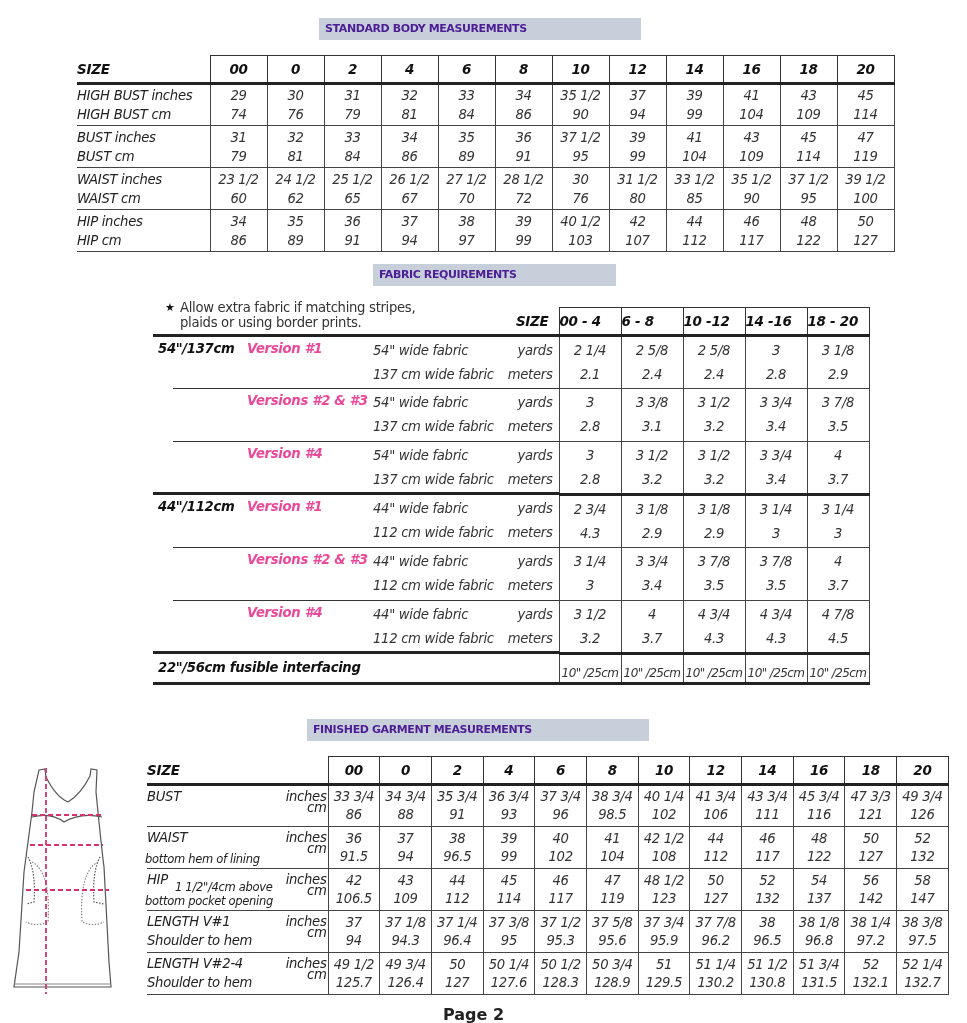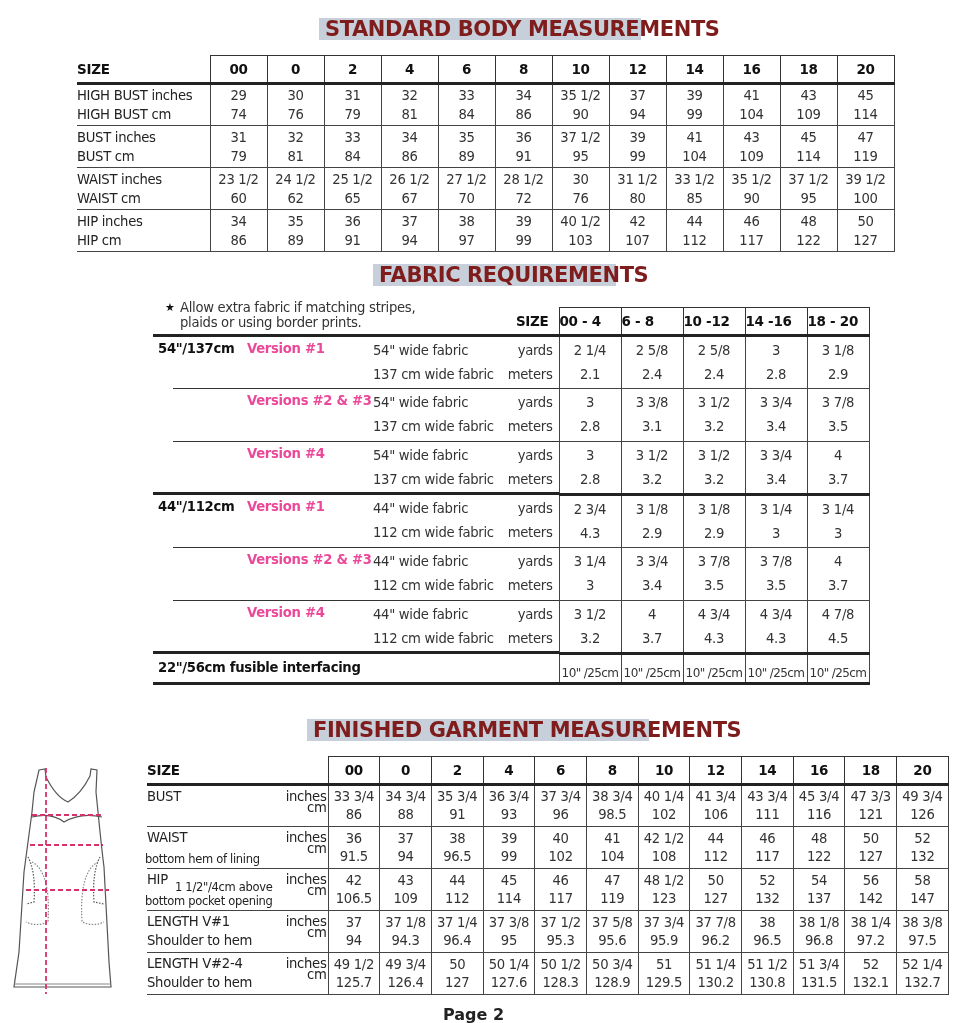--- a/index.html
+++ b/index.html
@@ -1,29 +1,29 @@
 <!DOCTYPE html>
 <html><head>
 <meta charset="utf-8">
 <style>
   * { box-sizing: border-box; margin: 0; padding: 0; }
   html, body { width: 967px; height: 1023px; background: #ffffff; overflow: hidden; }
   body { position: relative; font-family: "DejaVu Sans", sans-serif; color: #2a2a2a; }
 
   .heading {
-    position: absolute; background: #c7d0da; color: #7f1d1d;
+    position: absolute; background: #c7d0da; color: #4c1d95;
     font-family: "DejaVu Sans", sans-serif; font-weight: bold;
-    font-size: 21px; letter-spacing: -0.4px; line-height: 22px; padding: 0 6px;
+    font-size: 11px; letter-spacing: -0.4px; line-height: 22px; padding: 0 6px;
     white-space: nowrap;
   }
   .h1 { left: 319px; top: 18px; width: 322px; }
   .h2 { left: 373px; top: 264px; width: 243px; }
   .h3 { left: 307px; top: 719px; width: 342px; }
 
-  table { border-collapse: collapse; position: absolute; font-size: 13.2px; letter-spacing: -0.3px; }
+  table { border-collapse: collapse; position: absolute; font-size: 13.2px; letter-spacing: -0.3px; font-style: italic; }
   td, th { padding: 0; white-space: nowrap; }
 
   
   #t1 { left: 77px; top: 55px; width: 815px; table-layout: fixed; }
   #t1 th { height: 28px; font-weight: bold; font-size: 13.5px; color: #111; border: 1.3px solid #333; border-bottom: 3.5px solid #222; text-align: center; }
   #t1 th.lbl { text-align: left; border-left: none; border-top: none; }
   #t1 td { text-align: center; border-left: 1.3px solid #444; border-right: 1.3px solid #444; line-height: 19px; color: #333; vertical-align: middle; }
   #t1 td.lbl { text-align: left; border-left: none; color: #222; }
   #t1 tr.body td { border-bottom: 1.3px solid #444; height: 42px; }
   #t1 .cellpair div { height: 19px; }

